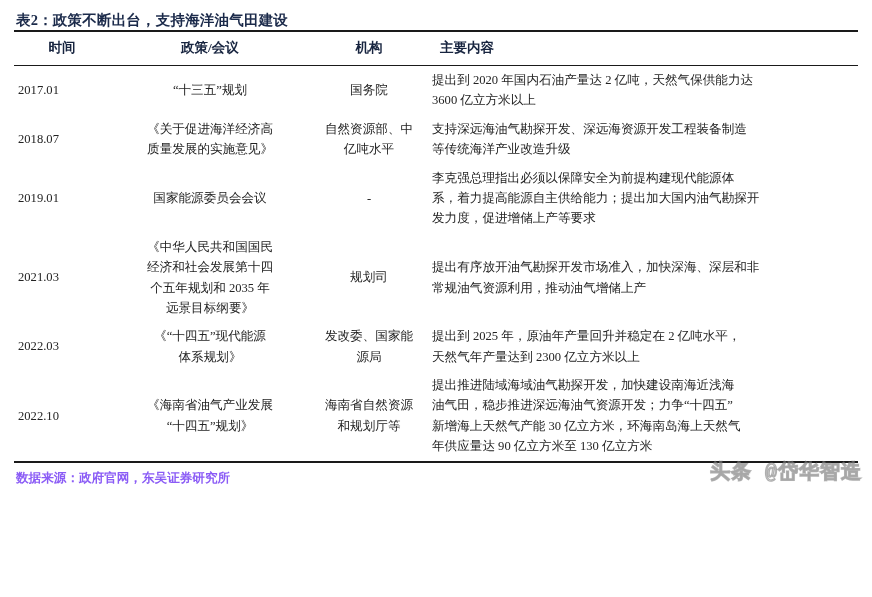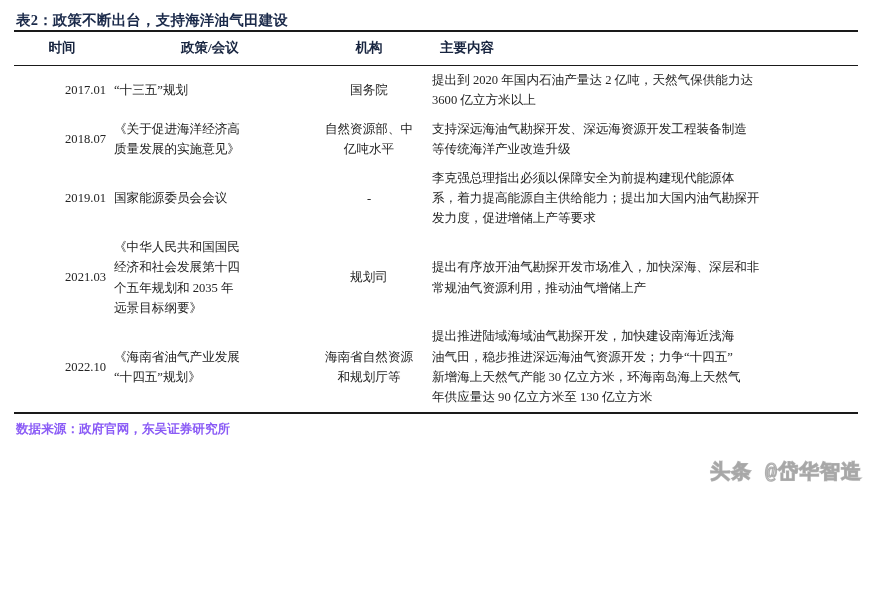--- a/index.html
+++ b/index.html
@@ -66,25 +66,26 @@
 
   .tbl tbody td {
     font-size: 12.6px;
     line-height: 1.62;
     color: #232323;
     padding: 4px 4px;
     vertical-align: middle;
     font-family: "Liberation Serif", "DejaVu Serif", serif;
   }
   td.c-time {
-    text-align: right;
+    text-align: left;
     white-space: nowrap;
     font-size: 12.4px;
   }
   td.c-policy {
+    text-align: center;
   }
   td.c-org {
     text-align: center;
   }
   td.c-content {
     text-align: left;
     padding-left: 12px;
     padding-right: 4px;
   }
   .cellline { display: block; }
@@ -199,20 +200,35 @@
           </td>
           <td class="c-org">
             <span class="cellline">规划司</span>
           </td>
           <td class="c-content">
             <span class="cellline">提出有序放开油气勘探开发市场准入，加快深海、深层和非</span>
             <span class="cellline">常规油气资源利用，推动油气增储上产</span>
           </td>
         </tr>
         <tr>
+          <td class="c-time">2022.03</td>
+          <td class="c-policy">
+            <span class="cellline">《“十四五”现代能源</span>
+            <span class="cellline">体系规划》</span>
+          </td>
+          <td class="c-org">
+            <span class="cellline">发改委、国家能</span>
+            <span class="cellline">源局</span>
+          </td>
+          <td class="c-content">
+            <span class="cellline">提出到 2025 年，原油年产量回升并稳定在 2 亿吨水平，</span>
+            <span class="cellline">天然气年产量达到 2300 亿立方米以上</span>
+          </td>
+        </tr>
+        <tr>
           <td class="c-time">2022.10</td>
           <td class="c-policy">
             <span class="cellline">《海南省油气产业发展</span>
             <span class="cellline">“十四五”规划》</span>
           </td>
           <td class="c-org">
             <span class="cellline">海南省自然资源</span>
             <span class="cellline">和规划厅等</span>
           </td>
           <td class="c-content">

